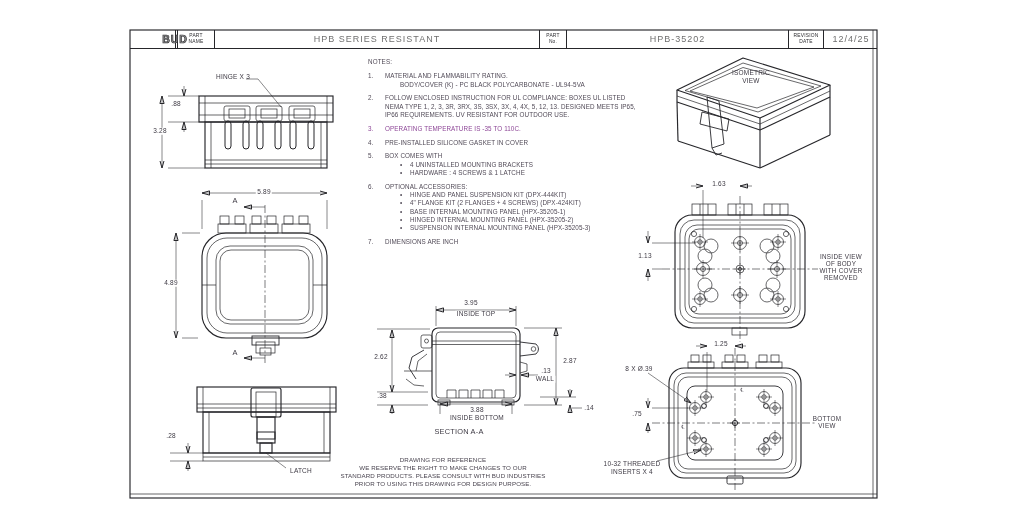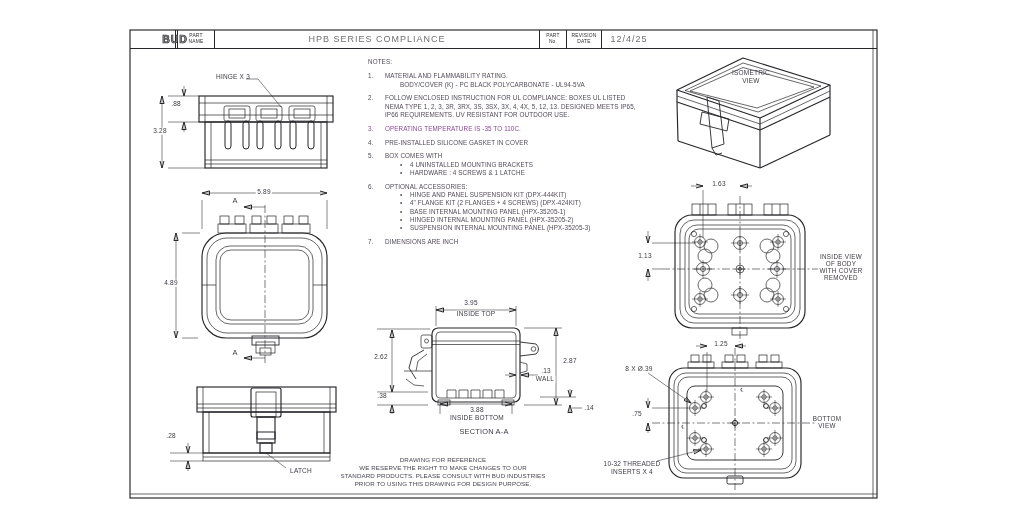--- a/index.html
+++ b/index.html
@@ -345,25 +345,26 @@
 </svg>
 
 <div class="titlebar">
   <div class="cell logo-cell">
     <span>BUD</span>
   </div>
   <div class="cell lab" style="width:37px">
     <span>PART</span>
     <span>NAME</span>
   </div>
-  <div class="cell val" style="width:325px">HPB SERIES COMPLIANCE</div>
+  <div class="cell val" style="width:325px">HPB SERIES RESISTANT</div>
   <div class="cell lab" style="width:27px">
     <span>PART</span>
     <span>No.</span>
   </div>
+  <div class="cell val" style="width:222px">HPB-35202</div>
   <div class="cell lab" style="width:35px">
     <span>REVISION</span>
     <span>DATE</span>
   </div>
   <div class="cell val last" style="width:54px">12/4/25</div>
 </div>
 
 <div class="notes">
   <div class="nhead">NOTES:</div>
   <div class="nitem">
@@ -439,21 +440,21 @@
 <span class="dim" style="left:471px;top:303px">3.95</span>
 <span class="dim" style="left:476px;top:314px">INSIDE TOP</span>
 <span class="dim" style="left:381px;top:357px">2.62</span>
 <span class="dim" style="left:382px;top:396px">.38</span>
 <span class="dim" style="left:477px;top:410px">3.88</span>
 <span class="dim" style="left:477px;top:418px">INSIDE BOTTOM</span>
 <span class="dim" style="left:570px;top:361px">2.87</span>
 <span class="dim" style="left:546px;top:371px">.13</span>
 <span class="dim" style="left:545px;top:379px">WALL</span>
 <span class="dim" style="left:589px;top:408px">.14</span>
-<span class="lbl big" style="left:484px;top:432px">SECTION A-A</span>
+<span class="lbl big" style="left:459px;top:432px">SECTION A-A</span>
 <span class="lbl" style="left:751px;top:73px">ISOMETRIC</span>
 <span class="lbl" style="left:751px;top:81px">VIEW</span>
 <span class="dim" style="left:719px;top:184px">1.63</span>
 <span class="dim" style="left:645px;top:256px">1.13</span>
 <span class="cap" style="left:841px;top:257px">INSIDE VIEW</span>
 <span class="cap" style="left:841px;top:264px">OF BODY</span>
 <span class="cap" style="left:841px;top:271px">WITH COVER</span>
 <span class="cap" style="left:841px;top:278px">REMOVED</span>
 <span class="dim" style="left:721px;top:344px">1.25</span>
 <span class="dim" style="left:637px;top:414px">.75</span>

